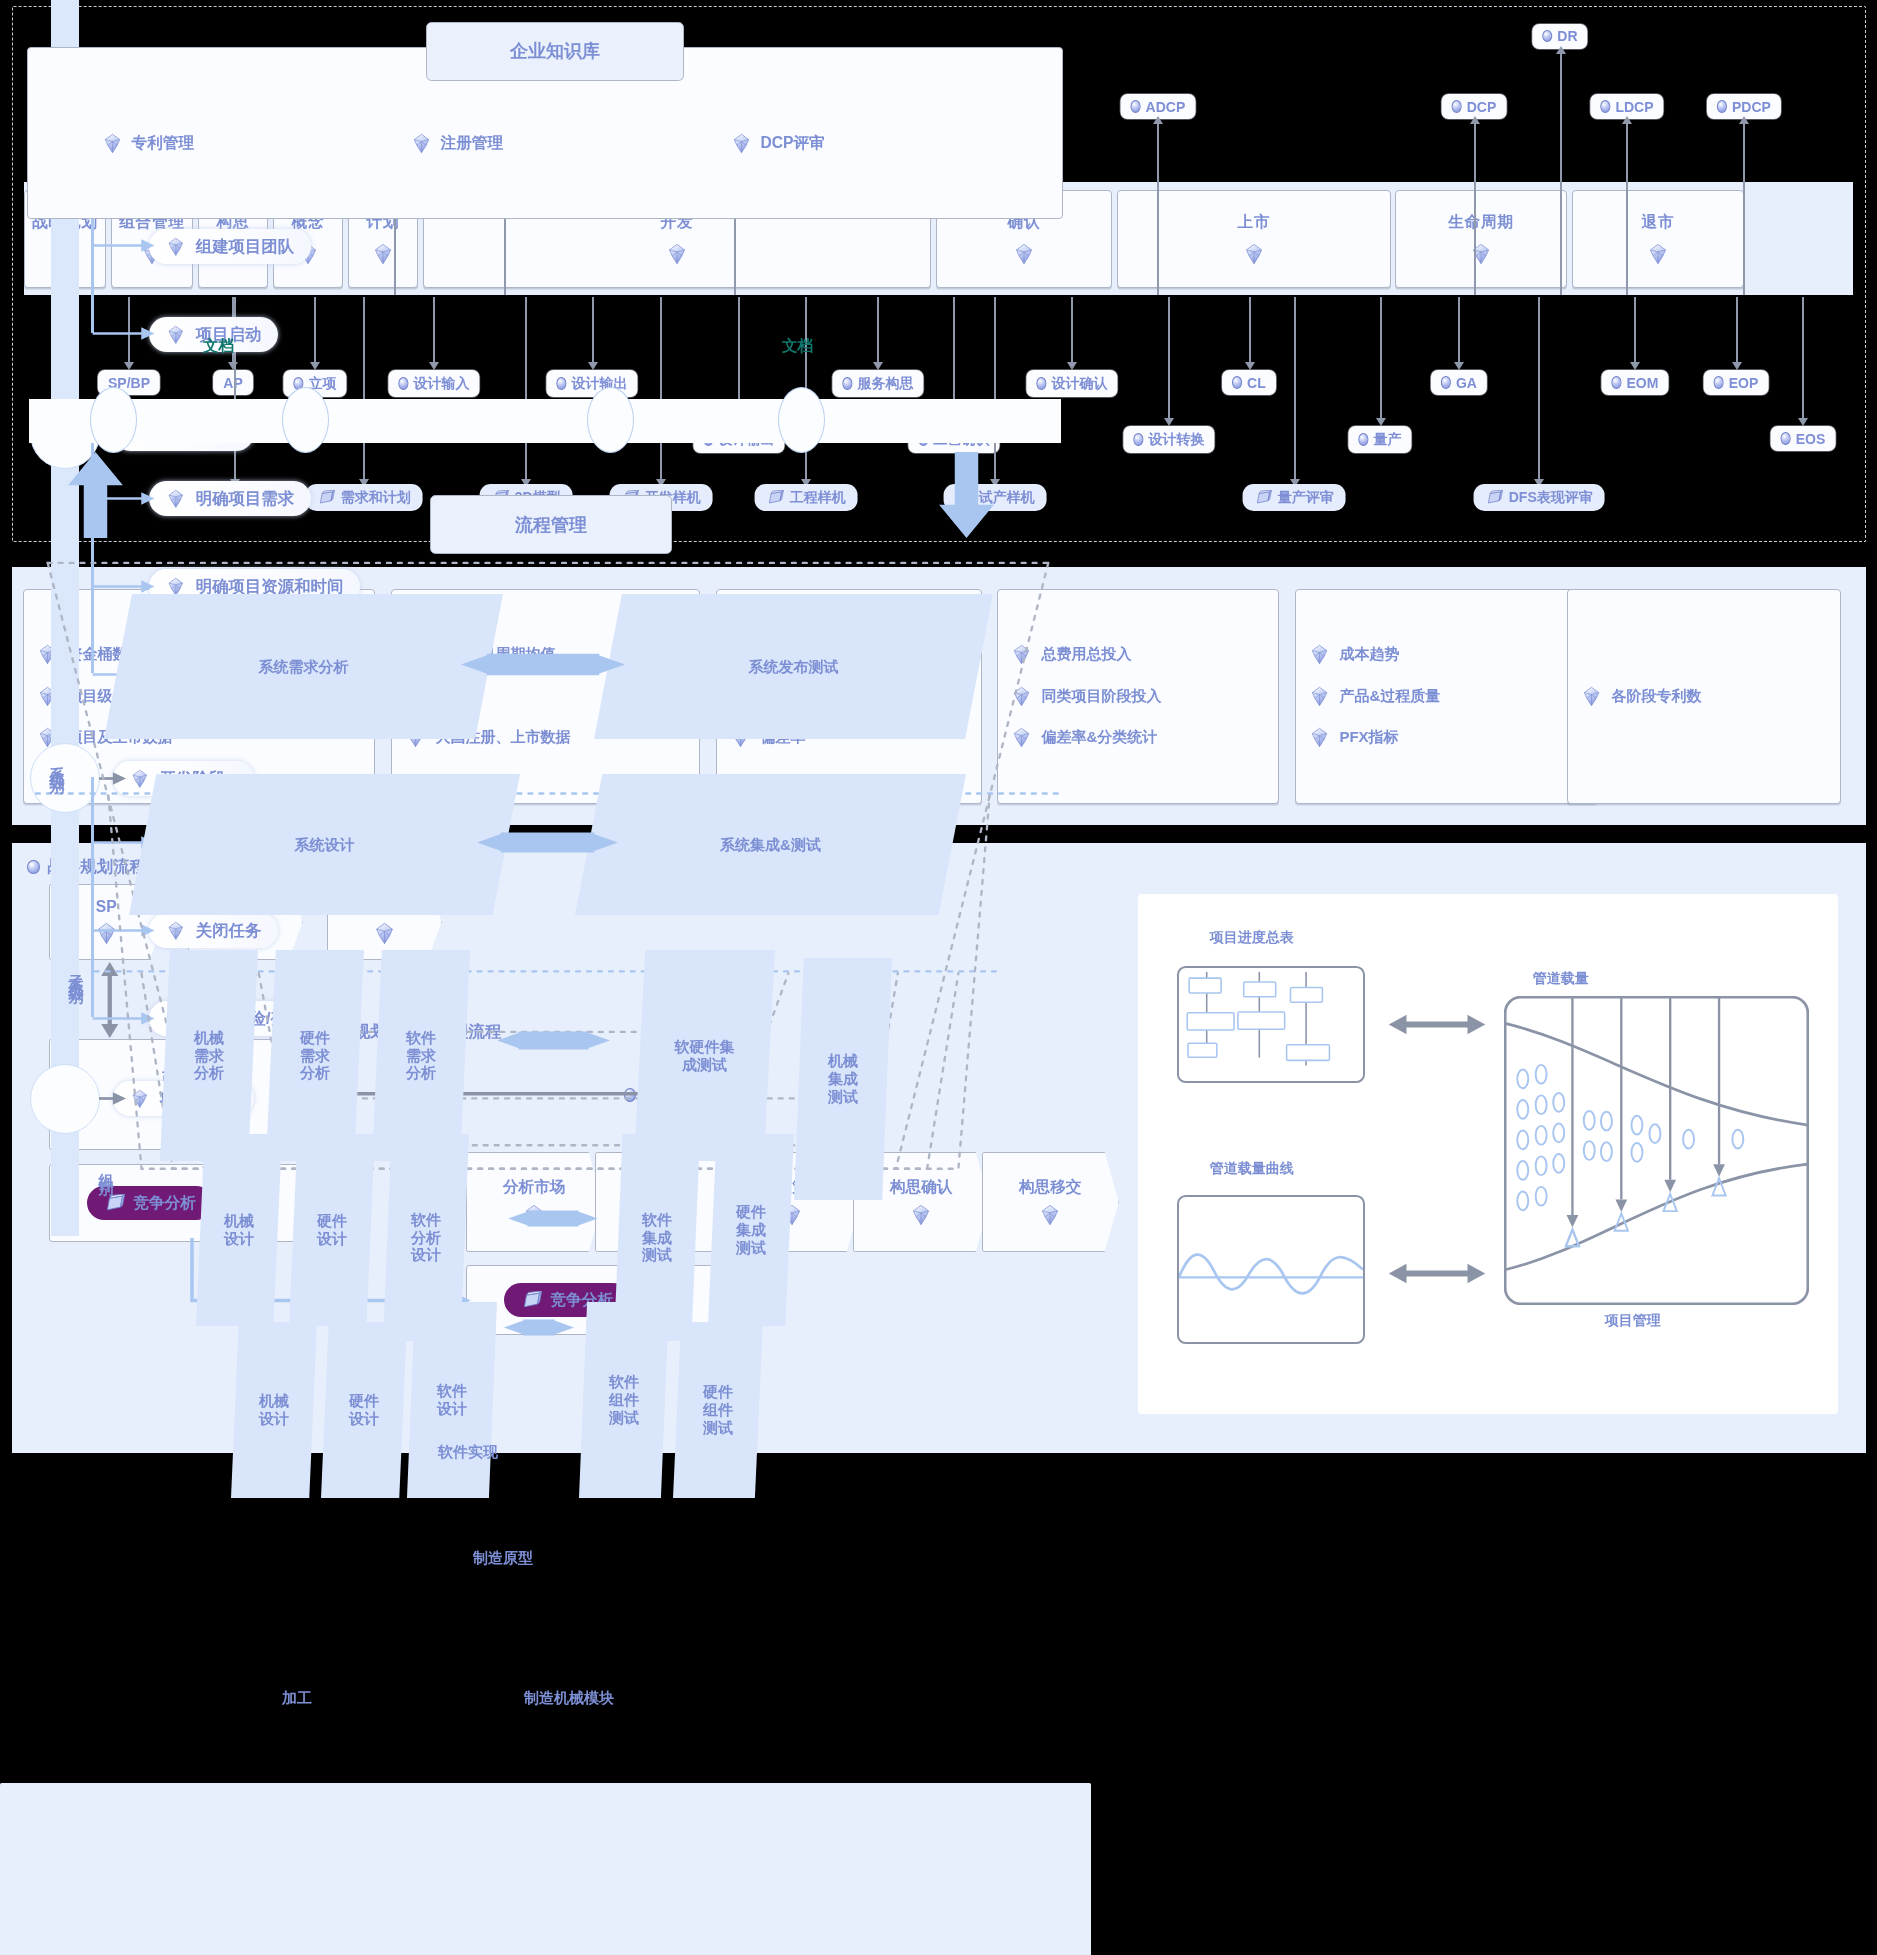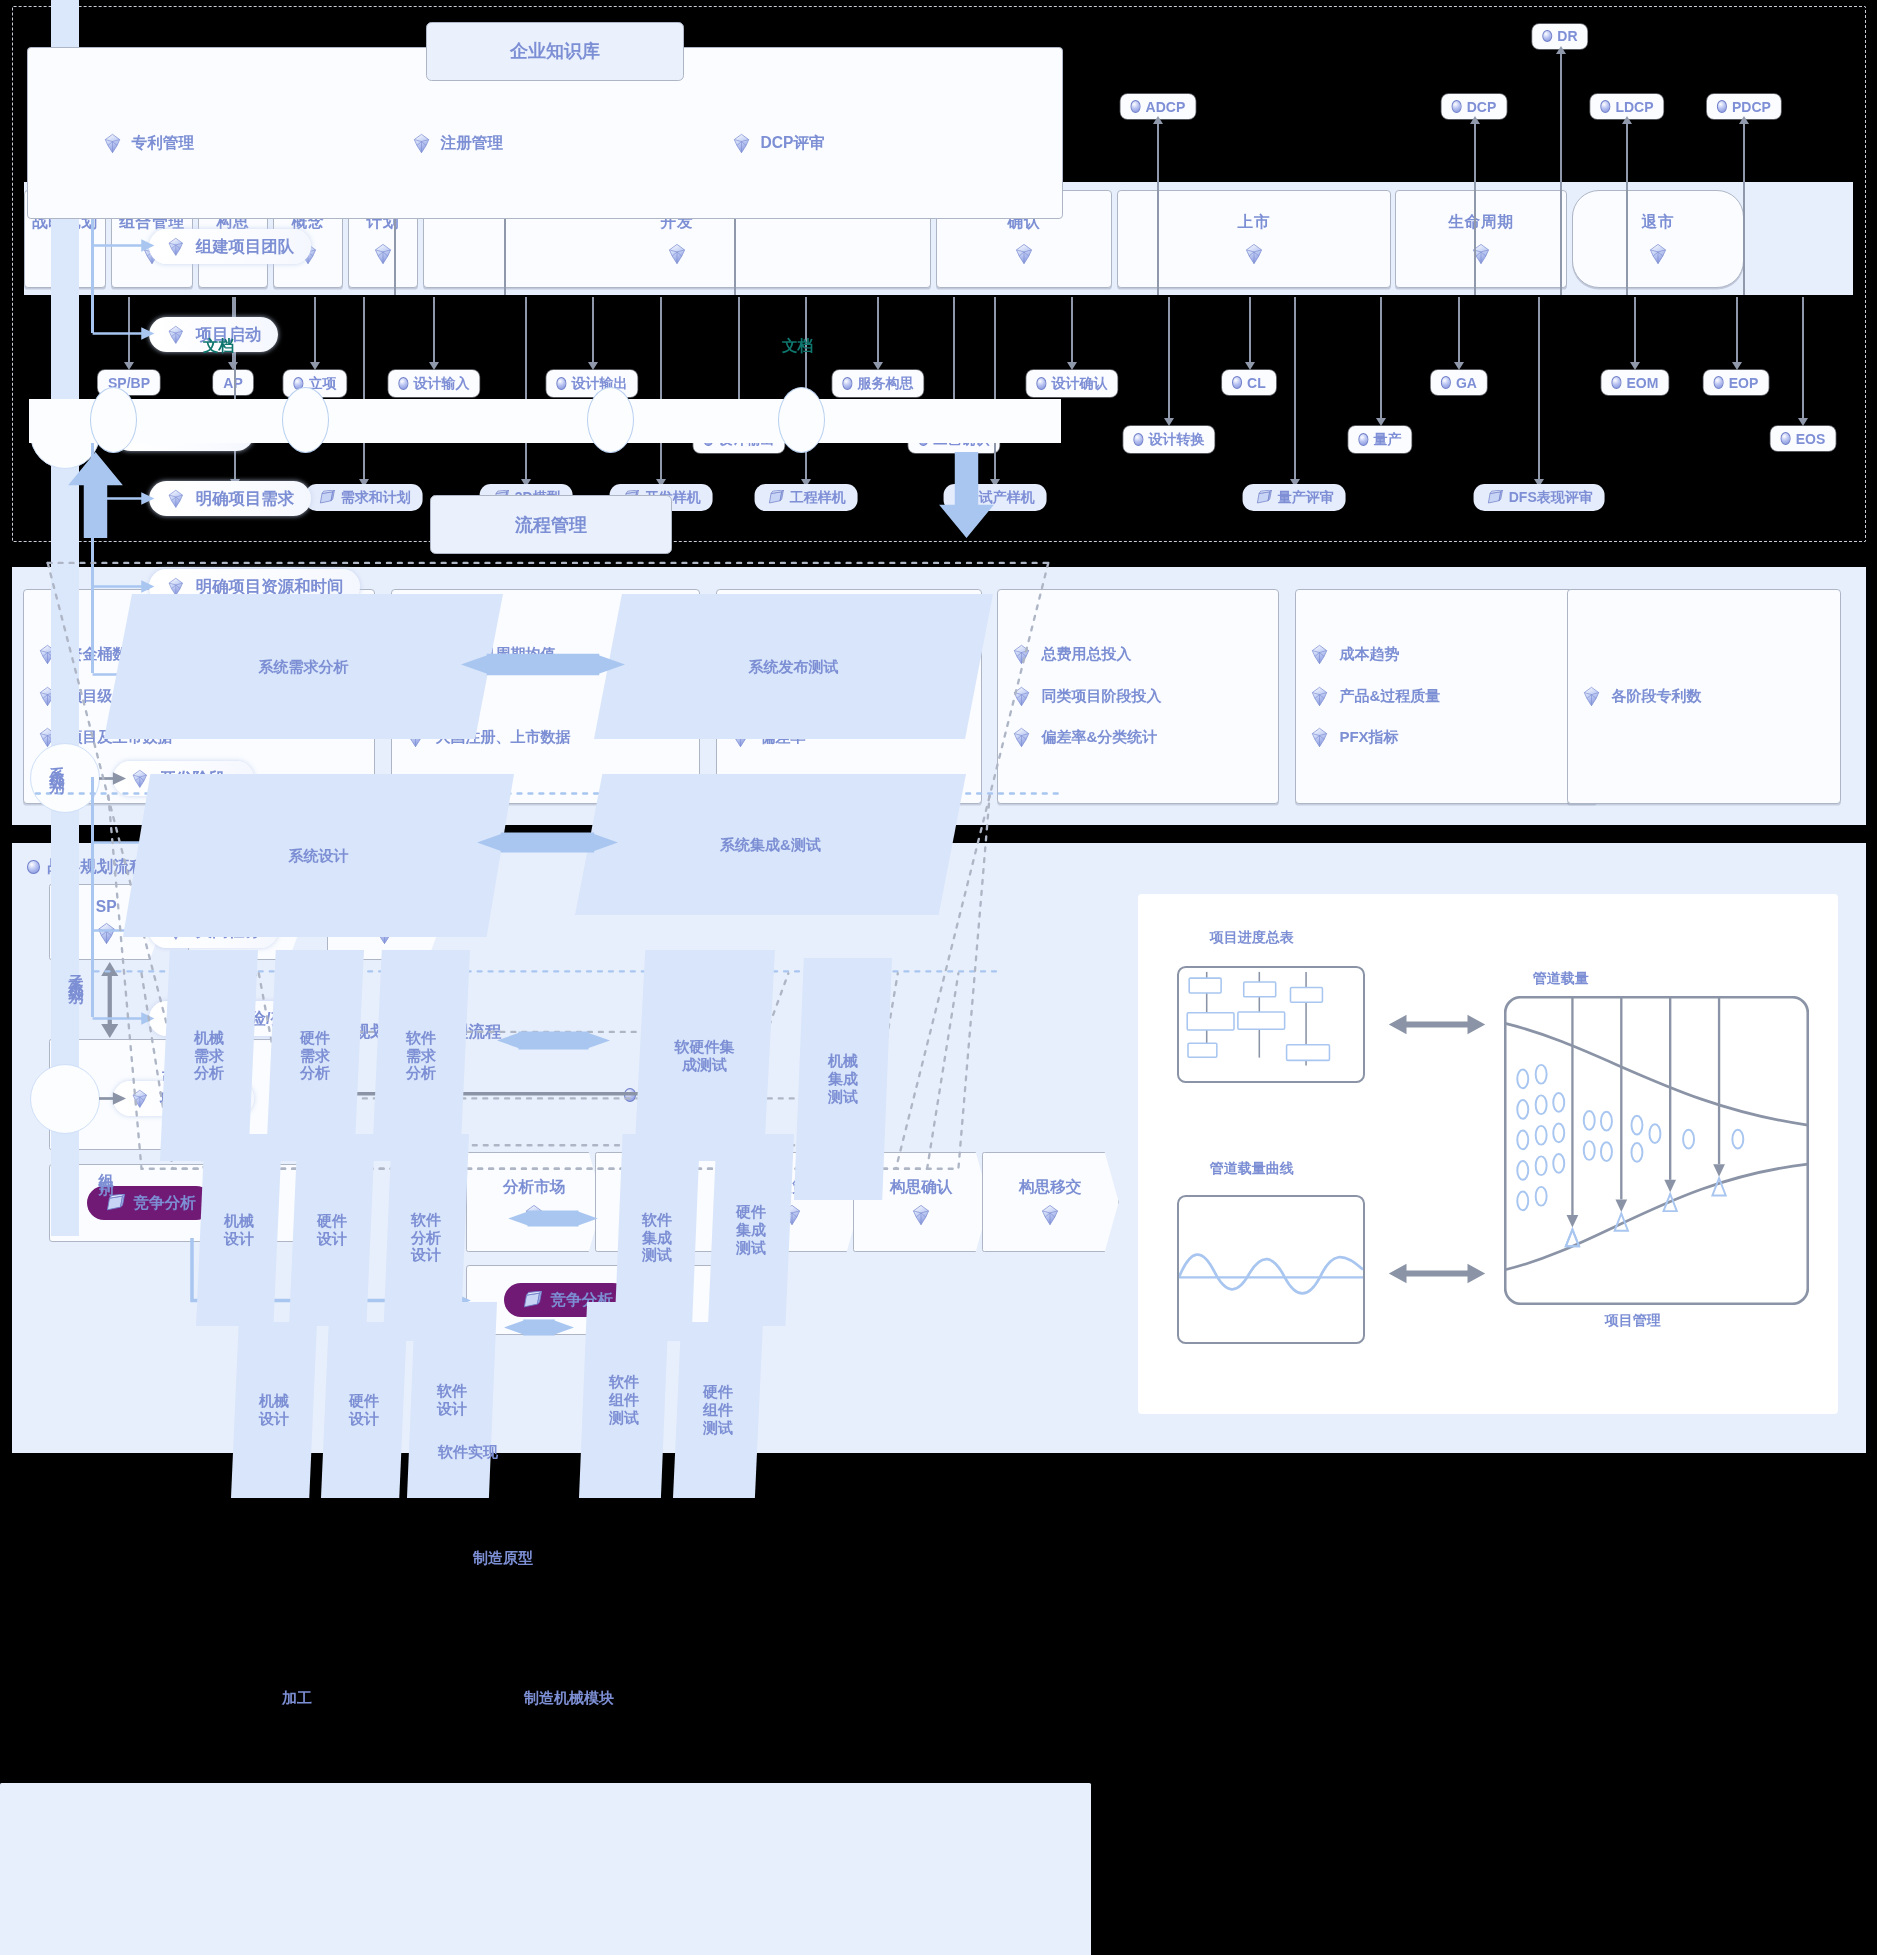--- a/index.html
+++ b/index.html
@@ -294,21 +294,21 @@
                   <stop offset="45%" stop-color="#cdd8f7"></stop>
                   <stop offset="100%" stop-color="#8e9ee2"></stop>
                 </linearGradient>
               </defs>
               <polygon points="32,4 54,20 46,38 32,60 18,38 10,20" fill="url(#g9)" stroke="#7f8fd2" stroke-width="2.2" stroke-linejoin="round"></polygon>
               <polyline points="10,20 32,26 54,20" fill="none" stroke="#7f8fd2" stroke-width="2"></polyline>
               <polyline points="32,26 32,60" fill="none" stroke="#7f8fd2" stroke-width="2"></polyline>
               <polyline points="18,38 32,26 46,38" fill="none" stroke="#7f8fd2" stroke-width="2"></polyline>
             </svg></div>
         </div>
-        <div class="phase-box" style="left:1548px;width:172px;border-radius:27px;">
+        <div class="phase-box" style="left:1548px;width:172px;">
           <div class="phase-label">退市</div>
           <div class="gem" style="margin-top:10.2px;"><svg width="22" height="22" viewBox="0 0 64 64">
               <defs>
                 <linearGradient id="g10" x1="0" y1="0" x2="0.4" y2="1">
                   <stop offset="0%" stop-color="#ffffff"></stop>
                   <stop offset="45%" stop-color="#cdd8f7"></stop>
                   <stop offset="100%" stop-color="#8e9ee2"></stop>
                 </linearGradient>
               </defs>
               <polygon points="32,4 54,20 46,38 32,60 18,38 10,20" fill="url(#g10)" stroke="#7f8fd2" stroke-width="2.2" stroke-linejoin="round"></polygon>
@@ -1531,21 +1531,21 @@
     <div id="vmodel-layer">
         <div class="vlabel" style="left:47px;top:755px;">系统级别</div>
         <div class="vlabel" style="left:66px;top:962px;">子系统级别</div>
         <div class="vlabel" style="left:96px;top:1161px;">组件别</div>
         <div class="vcell" style="left:104px;top:594px;width:399px;height:145px;clip-path:polygon(7% 0, 100% 0, 93% 100%, 0 100%);">
           <span>系统需求分析</span>
         </div>
         <div class="vcell" style="left:594px;top:594px;width:399px;height:145px;clip-path:polygon(7% 0, 100% 0, 93% 100%, 0 100%);">
           <span>系统发布测试</span>
         </div>
-        <div class="vcell" style="left:123px;top:774px;width:391px;height:163px;clip-path:polygon(7% 0, 100% 0, 93% 100%, 0 100%);">
+        <div class="vcell" style="left:129px;top:774px;width:391px;height:141px;clip-path:polygon(7% 0, 100% 0, 93% 100%, 0 100%);">
           <span>系统设计</span>
         </div>
         <div class="vcell" style="left:575px;top:774px;width:391px;height:141px;clip-path:polygon(7% 0, 100% 0, 93% 100%, 0 100%);">
           <span>系统集成&amp;测试</span>
         </div>
         <div class="vcell" style="left:160px;top:950px;width:98px;height:211px;clip-path:polygon(10% 0, 100% 0, 90% 100%, 0 100%);">
           <span>机械<br>需求<br>分析</span>
         </div>
         <div class="vcell" style="left:266px;top:950px;width:98px;height:211px;clip-path:polygon(10% 0, 100% 0, 90% 100%, 0 100%);">
           <span>硬件<br>需求<br>分析</span>

